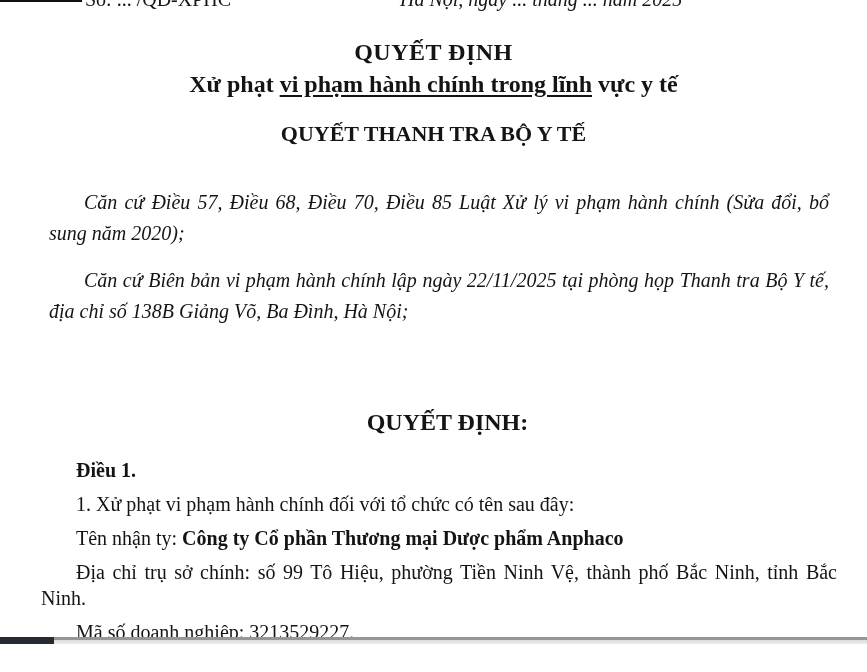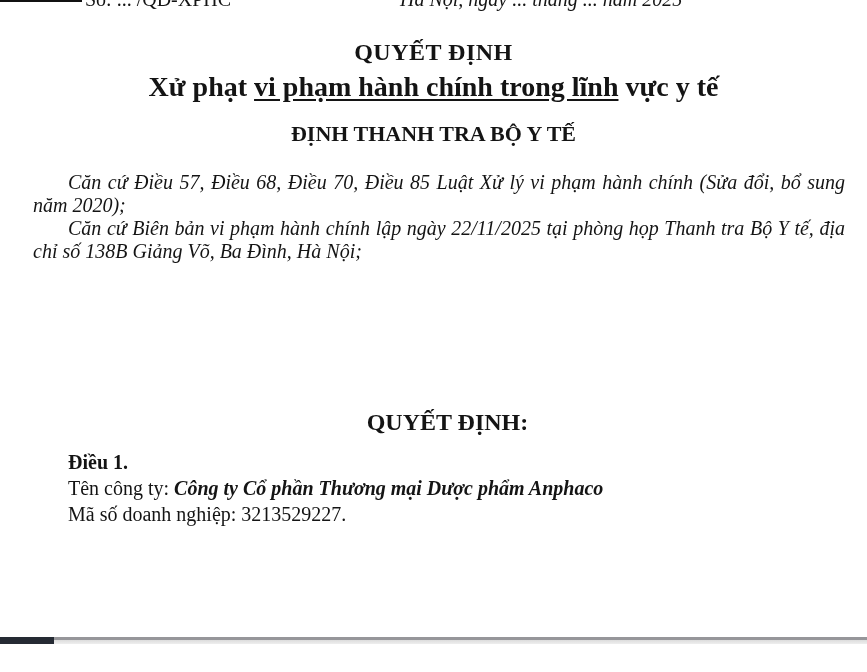--- a/index.html
+++ b/index.html
@@ -51,64 +51,64 @@
     text-align: center;
     font-weight: bold;
     font-size: 24px;
     letter-spacing: 0.5px;
   }
   .title2 {
     position: absolute;
     top: 71px; left: 0; right: 0;
     text-align: center;
     font-weight: bold;
-    font-size: 28px;
+    font-size: 24px;
   }
   .title2 .u {
     text-decoration: underline;
     text-underline-offset: 3px;
   }
   .authority {
     position: absolute;
     top: 121px; left: 0; right: 0;
     text-align: center;
     font-weight: bold;
     font-size: 22px;
   }
   .cites {
     position: absolute;
     top: 171px; left: 33px; right: 22px;
     font-style: italic;
     text-align: justify;
   }
   .cites p {
-    margin: 0;
+    margin: 16px;
     text-indent: 35px;
-    line-height: 23px;
+    line-height: 31px;
   }
   .decision {
     position: absolute;
     top: 409px; left: 0; right: 0;
     text-align: center;
     font-weight: bold;
     font-size: 24px;
     padding-left: 28px;
   }
   .article {
     position: absolute;
     top: 449px; left: 33px; right: 22px;
     text-align: justify;
   }
   .article p {
-    margin: 0;
+    margin: 8px;
     text-indent: 35px;
     line-height: 26px;
   }
   .article .hd { font-weight: bold; }
-  .article b { font-weight: bold; font-style: italic; }
+  .article b { font-weight: bold; }
   
   .bar-dark {
     position: absolute;
     left: 0; bottom: 0;
     width: 54px; height: 7px;
     background: #252a33;
   }
   .bar-gray {
     position: absolute;
     left: 54px; right: 0; bottom: 0;
@@ -125,31 +125,33 @@
 
   <div class="clip-top">
     <span class="num">Số: ... /QĐ-XPHC</span>
     <span class="date">Hà Nội, ngày ... tháng ... năm 2025</span>
   </div>
 
   <div class="title1">QUYẾT ĐỊNH</div>
 
   <div class="title2"><span>Xử phạt </span><span class="u">vi phạm hành chính trong lĩnh</span><span> vực y tế</span></div>
 
-  <div class="authority">ĐỊNH THANH TRA BỘ Y TẾ</div>
+  <div class="authority">QUYẾT THANH TRA BỘ Y TẾ</div>
 
   <div class="cites">
     <p>Căn cứ Điều 57, Điều 68, Điều 70, Điều 85 Luật Xử lý vi phạm hành chính (Sửa đổi, bổ sung năm 2020);</p>
     <p>Căn cứ Biên bản vi phạm hành chính lập ngày 22/11/2025 tại phòng họp Thanh tra Bộ Y tế, địa chỉ số 138B Giảng Võ, Ba Đình, Hà Nội;</p>
   </div>
 
   <div class="decision">QUYẾT ĐỊNH:</div>
 
   <div class="article">
     <p class="hd">Điều 1.</p>
-    <p><span>Tên công ty: </span><b>Công ty Cổ phần Thương mại Dược phẩm Anphaco</b></p>
+    <p>1. Xử phạt vi phạm hành chính đối với tổ chức có tên sau đây:</p>
+    <p><span>Tên nhận ty: </span><b>Công ty Cổ phần Thương mại Dược phẩm Anphaco</b></p>
+    <p>Địa chỉ trụ sở chính: số 99 Tô Hiệu, phường Tiền Ninh Vệ, thành phố Bắc Ninh, tỉnh Bắc Ninh.</p>
     <p>Mã số doanh nghiệp: 3213529227.</p>
   </div>
 
   <div class="bar-dark"></div>
   <div class="bar-gray"></div>
 
 </div>
 
 </body></html>

